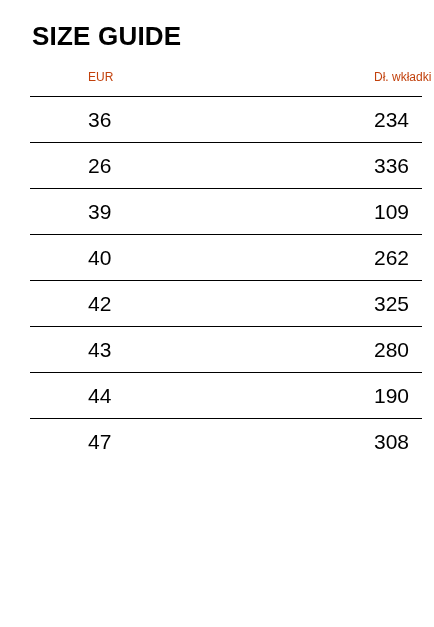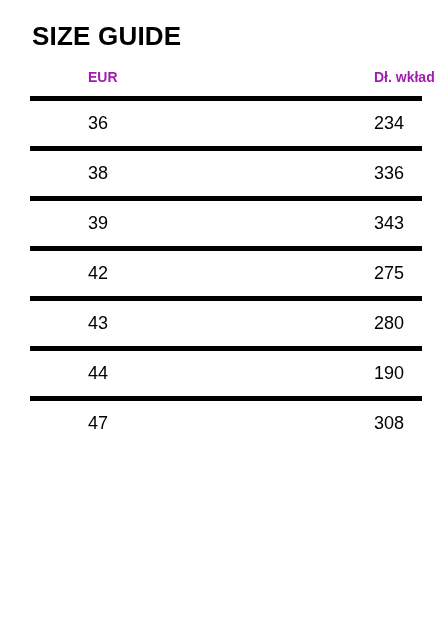--- a/index.html
+++ b/index.html
@@ -43,38 +43,38 @@
     width: 392px;
     border-collapse: collapse;
     table-layout: fixed;
   }
 
   .size-table col.col-eur   { width: 143px; }
   .size-table col.col-insole{ width: 249px; }
 
   .size-table th {
     text-align: left;
-    font-size: 14px;
-    font-weight: bold;
-    color: #a21caf;
+    font-size: 12px;
+    font-weight: normal;
+    color: #c2410c;
     padding: 0 0 0 0;
     height: 38px;
     vertical-align: middle;
     border: none;
     white-space: nowrap;
   }
 
   .size-table td {
     text-align: left;
-    font-size: 18px;
+    font-size: 21px;
     font-weight: normal;
     color: #000000;
     height: 43px;
     vertical-align: middle;
-    border-top: 5px solid #000000;
+    border-top: 1px solid #000000;
     white-space: nowrap;
   }
 
   .cell-eur    { padding-left: 58px; }
   .cell-insole { padding-left: 201px; }
 
   th.cell-eur    { padding-left: 58px; }
   th.cell-insole { padding-left: 201px; }
 </style>
 </head>
@@ -94,30 +94,34 @@
         <th class="cell-eur">EUR</th>
         <th class="cell-insole">Dł. wkładki (mm)</th>
       </tr>
     </thead>
     <tbody>
       <tr>
         <td class="cell-eur">36</td>
         <td class="cell-insole">234</td>
       </tr>
       <tr>
-        <td class="cell-eur">38</td>
+        <td class="cell-eur">26</td>
         <td class="cell-insole">336</td>
       </tr>
       <tr>
         <td class="cell-eur">39</td>
-        <td class="cell-insole">343</td>
+        <td class="cell-insole">109</td>
+      </tr>
+      <tr>
+        <td class="cell-eur">40</td>
+        <td class="cell-insole">262</td>
       </tr>
       <tr>
         <td class="cell-eur">42</td>
-        <td class="cell-insole">275</td>
+        <td class="cell-insole">325</td>
       </tr>
       <tr>
         <td class="cell-eur">43</td>
         <td class="cell-insole">280</td>
       </tr>
       <tr>
         <td class="cell-eur">44</td>
         <td class="cell-insole">190</td>
       </tr>
       <tr>

